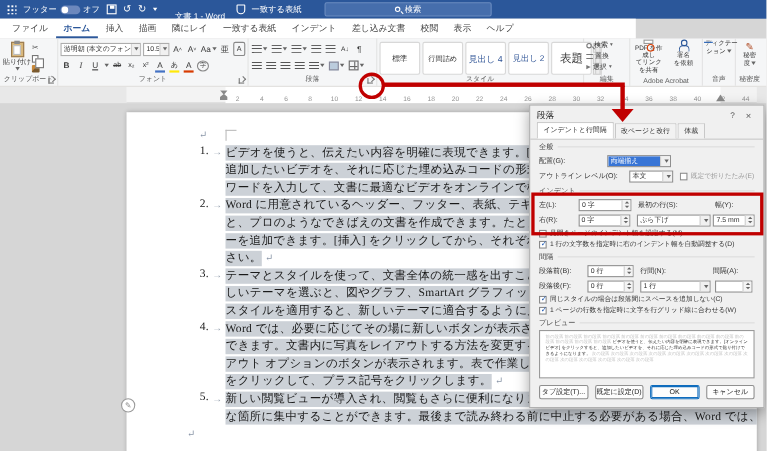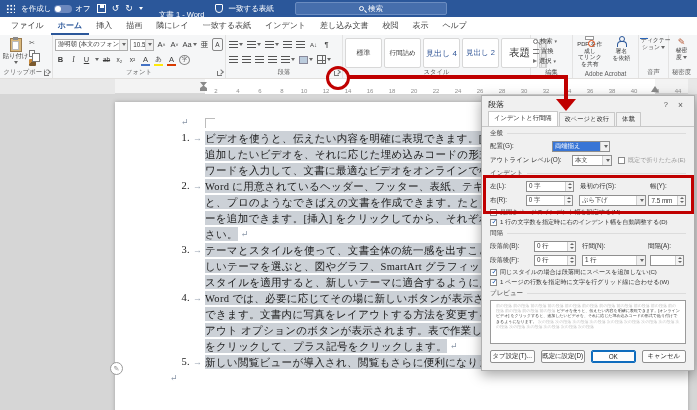--- a/index.html
+++ b/index.html
@@ -17,21 +17,21 @@
 .tb-caret { width:0;height:0;border-left:2.5px solid transparent;border-right:2.5px solid transparent;border-top:3.5px solid #fff; }
 .floppy { width:9px; height:9px; border:1px solid #fff; position:relative; }
 .floppy::before { content:""; position:absolute; left:2px; top:0; width:4px; height:3px; background:#fff; }
 .doc-title { margin-left:10px; white-space:nowrap;margin-top:12px; }
 .shield { width:8px; height:9px; border:1px solid #fff; border-radius:1px 1px 4px 4px; margin-left:4px; }
 .searchbox { position:absolute; left:295px; top:2px; width:152px; height:13px; background:#466eac; border:1px solid #6b8cc0; border-radius:2px; display:flex; align-items:center; justify-content:center; gap:4px; color:#fff; font-size:7.5px; }
 .mag { width:5px; height:5px; border:1px solid #fff; border-radius:50%; position:relative; }
 .mag::after { content:""; position:absolute; left:4px; top:4px; width:3px; height:1px; background:#fff; transform:rotate(45deg); }
 
 
-.menubar { position:absolute; left:0; top:17px; width:697px; height:18px; background:#fff; display:flex; align-items:stretch; padding-left:4px; }
+.menubar { position:absolute; left:0; top:17px; width:578px; height:18px; background:#fff; display:flex; align-items:stretch; padding-left:4px; }
 .mtab { font-size:8px; color:#444; padding:0 7px; line-height:18px; white-space:nowrap; }
 .mtab.active { color:#2b579a; border-bottom:2px solid #2b579a; font-weight:bold; }
 
 
 .ribbon { position:absolute; left:0; top:35px; width:697px; height:44px; background:#f5f6f7; border-bottom:1px solid #e1dfdd; display:flex; }
 .rgroup { position:relative; border-right:1px solid #e3e3e3; padding:2px 2px 11px 2px; flex:0 0 auto; }
 .glabel { position:absolute; bottom:1px; left:0; right:0; text-align:center; font-size:6.3px; color:#5a5a5a; white-space:nowrap; }
 .launcher { position:absolute; right:3px; bottom:2px; width:5px; height:5px; border-left:1px solid #777; border-bottom:1px solid #777; }
 .launcher::after { content:""; position:absolute; right:-1px; top:-1px; width:3px; height:3px; border-right:1px solid #777; border-bottom:1px solid #777; transform:rotate(-45deg); }
 .rrow { display:flex; align-items:center; gap:2px; height:15px; }
@@ -172,21 +172,21 @@
 .red-rect { position:absolute; left:483px; top:175px; width:211px; height:39px; border:3px solid #c00000; z-index:100; }
 </style>
 </head>
 <body>
 
 <div class="screen">
 
   <div class="titlebar">
     <span class="grid-icon"></span>
     <span class="autosave">
-      <span>を作成し</span>
+      <span>フッター</span>
       <span class="pill"></span>
       <span>オフ</span>
     </span>
     <span class="floppy"></span>
     <span class="tb-icon">↺</span>
     <span class="tb-icon">↻</span>
     <span class="tb-caret"></span>
     <span class="doc-title">文書 1 - Word</span>
     <span class="shield"></span>
     <span>一致する表紙</span>
@@ -515,20 +515,26 @@
           <span class="ln-tab"></span>
           <span class="ln-text">をクリックして、プラス記号をクリックします。</span>
           <span class="ln-mark">↵</span>
         </div>
           <div class="doc-line">
           <span class="ln-num">5.</span>
           <span class="ln-tab">→</span>
           <span class="ln-text">新しい閲覧ビューが導入され、閲覧もさらに便利になりました。文書の一部を折りたたんで、必要</span>
           <span class="ln-mark"></span>
         </div>
+          <div class="doc-line">
+          <span class="ln-num"></span>
+          <span class="ln-tab"></span>
+          <span class="ln-text">な箇所に集中することができます。最後まで読み終わる前に中止する必要がある場合、Word では、</span>
+          <span class="ln-mark"></span>
+        </div>
           <div class="doc-line p-end">
           <span class="ln-num"></span>
           <span class="ln-tab"></span>
           <span class="ln-text"></span>
           <span class="ln-mark">↵</span>
         </div>
         </div>
     </div>
     <span class="margin-pen">✎</span>
   </div>

